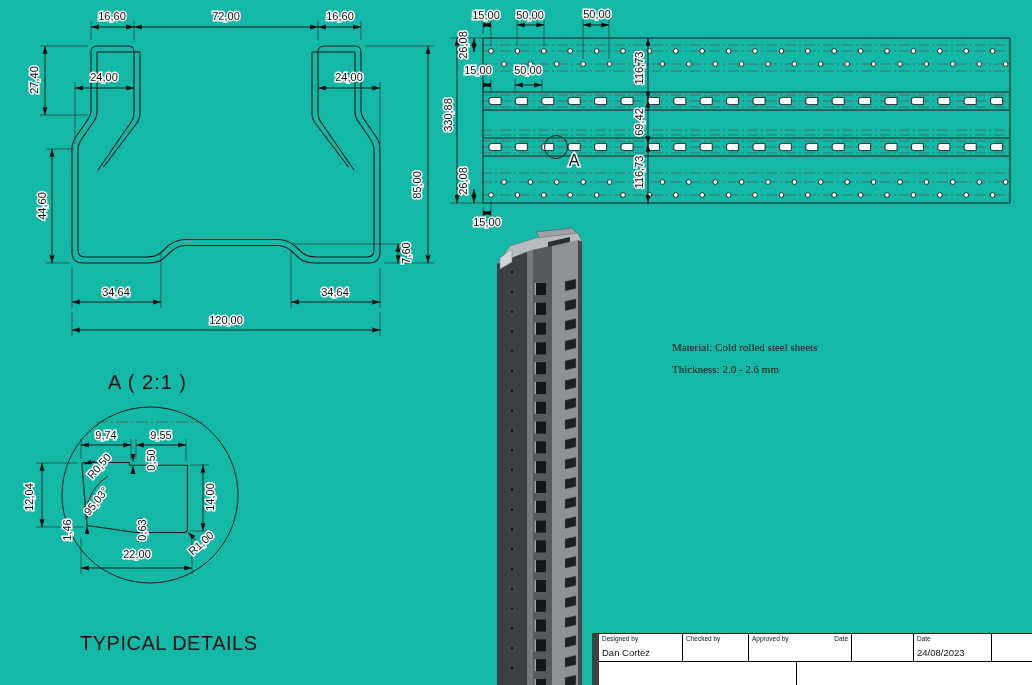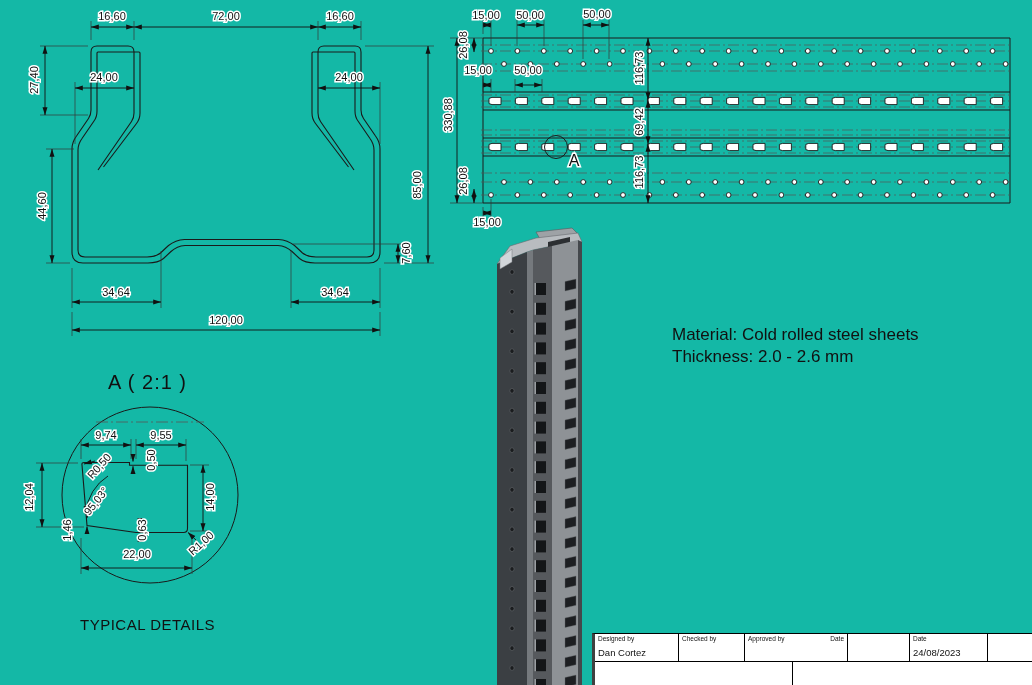--- a/index.html
+++ b/index.html
@@ -3,23 +3,23 @@
 <meta charset="utf-8">
 <style>
   html,body{margin:0;padding:0;background:#fff;}
   #stage{position:relative;width:1032px;height:685px;background:#14b8a6;overflow:hidden;
          font-family:"Liberation Sans",sans-serif;color:#111;}
   svg text{font-family:"Liberation Sans",sans-serif;}
   .dim{font-size:11px;fill:#111;stroke:#fff;stroke-width:3px;paint-order:stroke;text-anchor:middle;}
   .callout{font-size:16px;fill:#111;text-anchor:middle;stroke:#fff;stroke-width:3px;paint-order:stroke;}
   .abs{position:absolute;}
   #detail-title{left:108px;top:354px;font-size:20px;letter-spacing:1px;margin-top:17px;}
-  #detail-caption{left:80px;top:616px;font-size:15px;letter-spacing:0.5px;}
-  #notes{left:672px;top:324px;font-size:17px;line-height:22px;}
-  #titleblock{left:592px;top:633px;width:440px;height:52px;border-left:3px solid #404040;border-top:1px solid #000;box-sizing:border-box;background:#fff;}
+  #detail-caption{left:80px;top:632px;font-size:20px;letter-spacing:0.5px;}
+  #notes{left:672px;top:336px;font-size:11px;line-height:22px;font-family:Liberation Serif, serif;}
+  #titleblock{left:592px;top:633px;width:440px;height:52px;border-left:7px solid #404040;border-top:1px solid #000;box-sizing:border-box;background:#fff;}
   .tb-row{position:absolute;left:0;width:440px;}
   .tb-cell{position:absolute;top:0;height:100%;border-right:1px solid #000;border-bottom:1px solid #000;box-sizing:border-box;overflow:hidden;}
   .tb-label{position:absolute;top:1px;left:3px;font-size:6.5px;}
   .tb-label-right{position:absolute;top:1px;right:3px;font-size:6.5px;}
   .tb-value{position:absolute;top:13px;left:3px;font-size:9.5px;}
 </style>
 </head>
 <body>
 
 <div id="stage">

